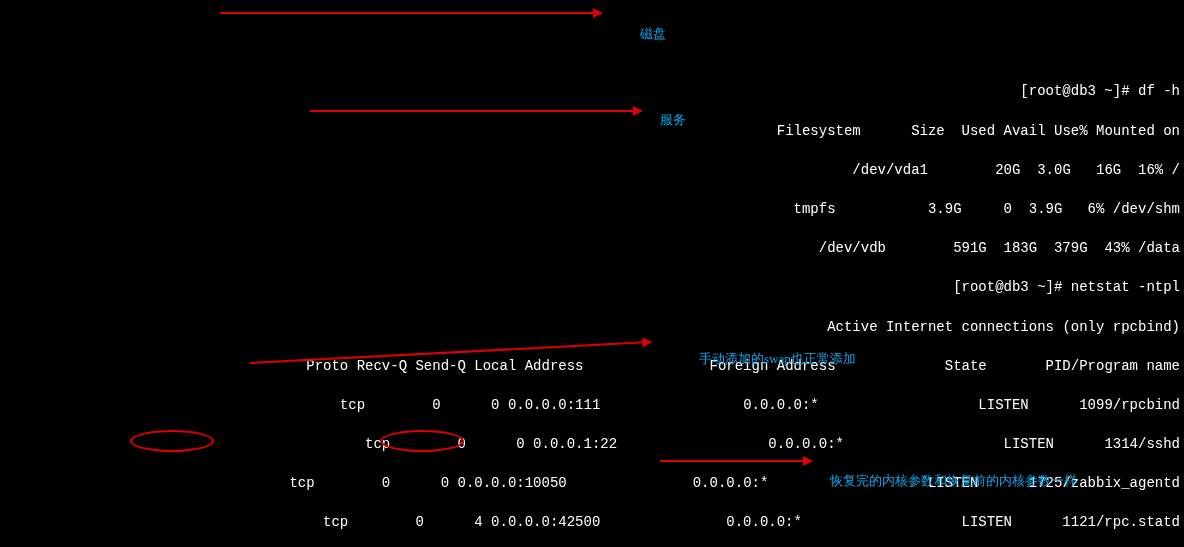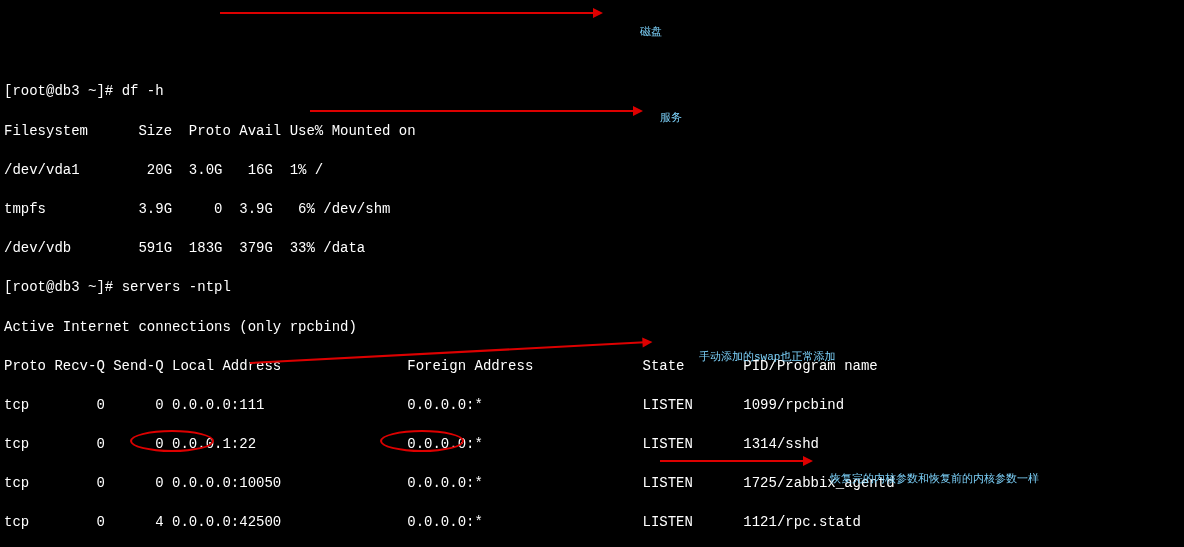--- a/index.html
+++ b/index.html
@@ -6,37 +6,37 @@
     background: #000;
     color: #fff;
     font-family: "Courier New", monospace;
     font-size: 14px;
     line-height: 1.4;
     margin: 0;
     padding: 4px;
     white-space: pre;
     position: relative;
   }
-  .ann { color: #7dd3fc; font-family: Liberation Mono, monospace; font-size: 11px; position: absolute; white-space: nowrap; }
+  .ann { color: #0ea5e9; font-family: Liberation Serif, serif; font-size: 13px; position: absolute; white-space: nowrap; }
   .arrow { position: absolute; height: 2px; background: #d00; }
   .arrow::after { content: ""; position: absolute; right: -8px; top: -4px; border: 5px solid transparent; border-left: 10px solid #d00; }
   .ellipse { position: absolute; border: 2px solid #d00; border-radius: 50%; }
-  .line { display: block; }
+  .line { display: block; text-align: right; }
 </style>
 </head>
 <body>
 
 
 
 <span class="line"><span>[root@db3 ~]# </span><span>df -h</span></span>
-<span class="line">Filesystem      Size  Proto Avail Use% Mounted on</span>
-<span class="line">/dev/vda1        20G  3.0G   16G  1% /</span>
+<span class="line">Filesystem      Size  Used Avail Use% Mounted on</span>
+<span class="line">/dev/vda1        20G  3.0G   16G  16% /</span>
 <span class="line">tmpfs           3.9G     0  3.9G   6% /dev/shm</span>
-<span class="line">/dev/vdb        591G  183G  379G  33% /data</span>
-<span class="line"><span>[root@db3 ~]# </span><span>servers -ntpl</span></span>
+<span class="line">/dev/vdb        591G  183G  379G  43% /data</span>
+<span class="line"><span>[root@db3 ~]# </span><span>netstat -ntpl</span></span>
 <span class="line">Active Internet connections (only rpcbind)</span>
 <span class="line">Proto Recv-Q Send-Q Local Address               Foreign Address             State       PID/Program name</span>
 <span class="line">tcp        0      0 0.0.0.0:111                 0.0.0.0:*                   LISTEN      1099/rpcbind</span>
 <span class="line">tcp        0      0 0.0.0.1:22                  0.0.0.0:*                   LISTEN      1314/sshd</span>
 <span class="line">tcp        0      0 0.0.0.0:10050               0.0.0.0:*                   LISTEN      1725/zabbix_agentd</span>
 <span class="line">tcp        0      4 0.0.0.0:42500               0.0.0.0:*                   LISTEN      1121/rpc.statd</span>
 
 
 
 

